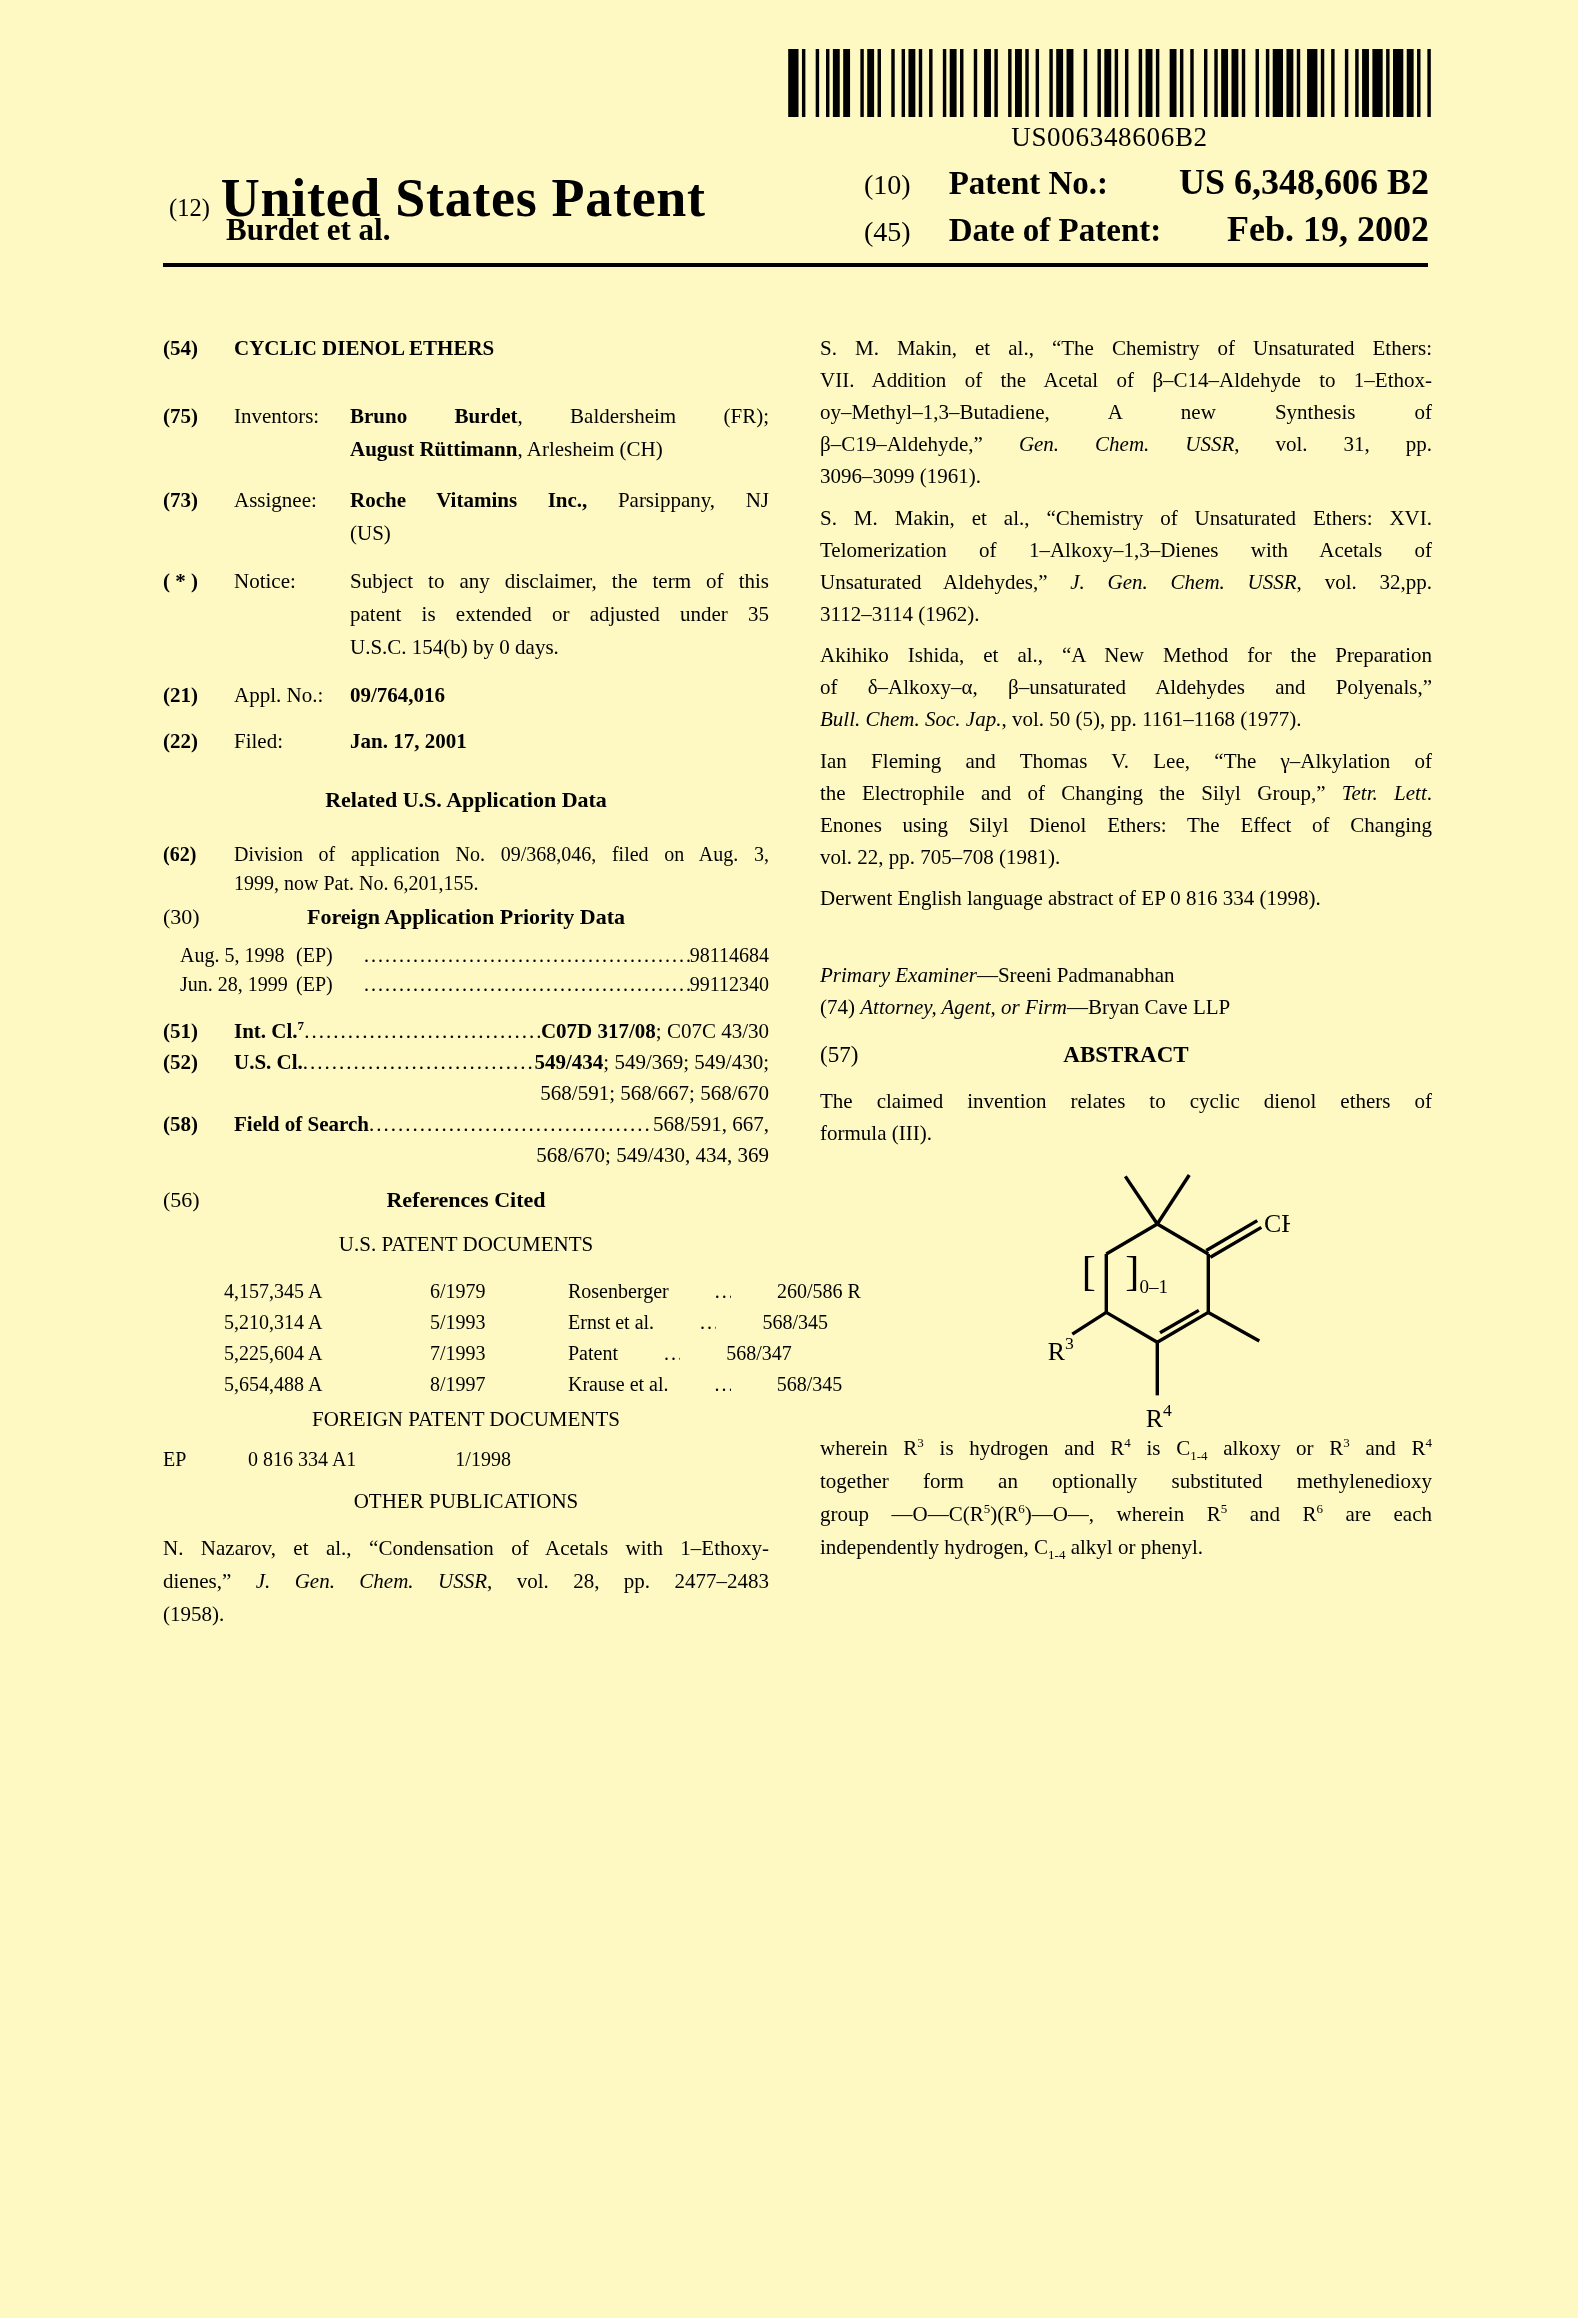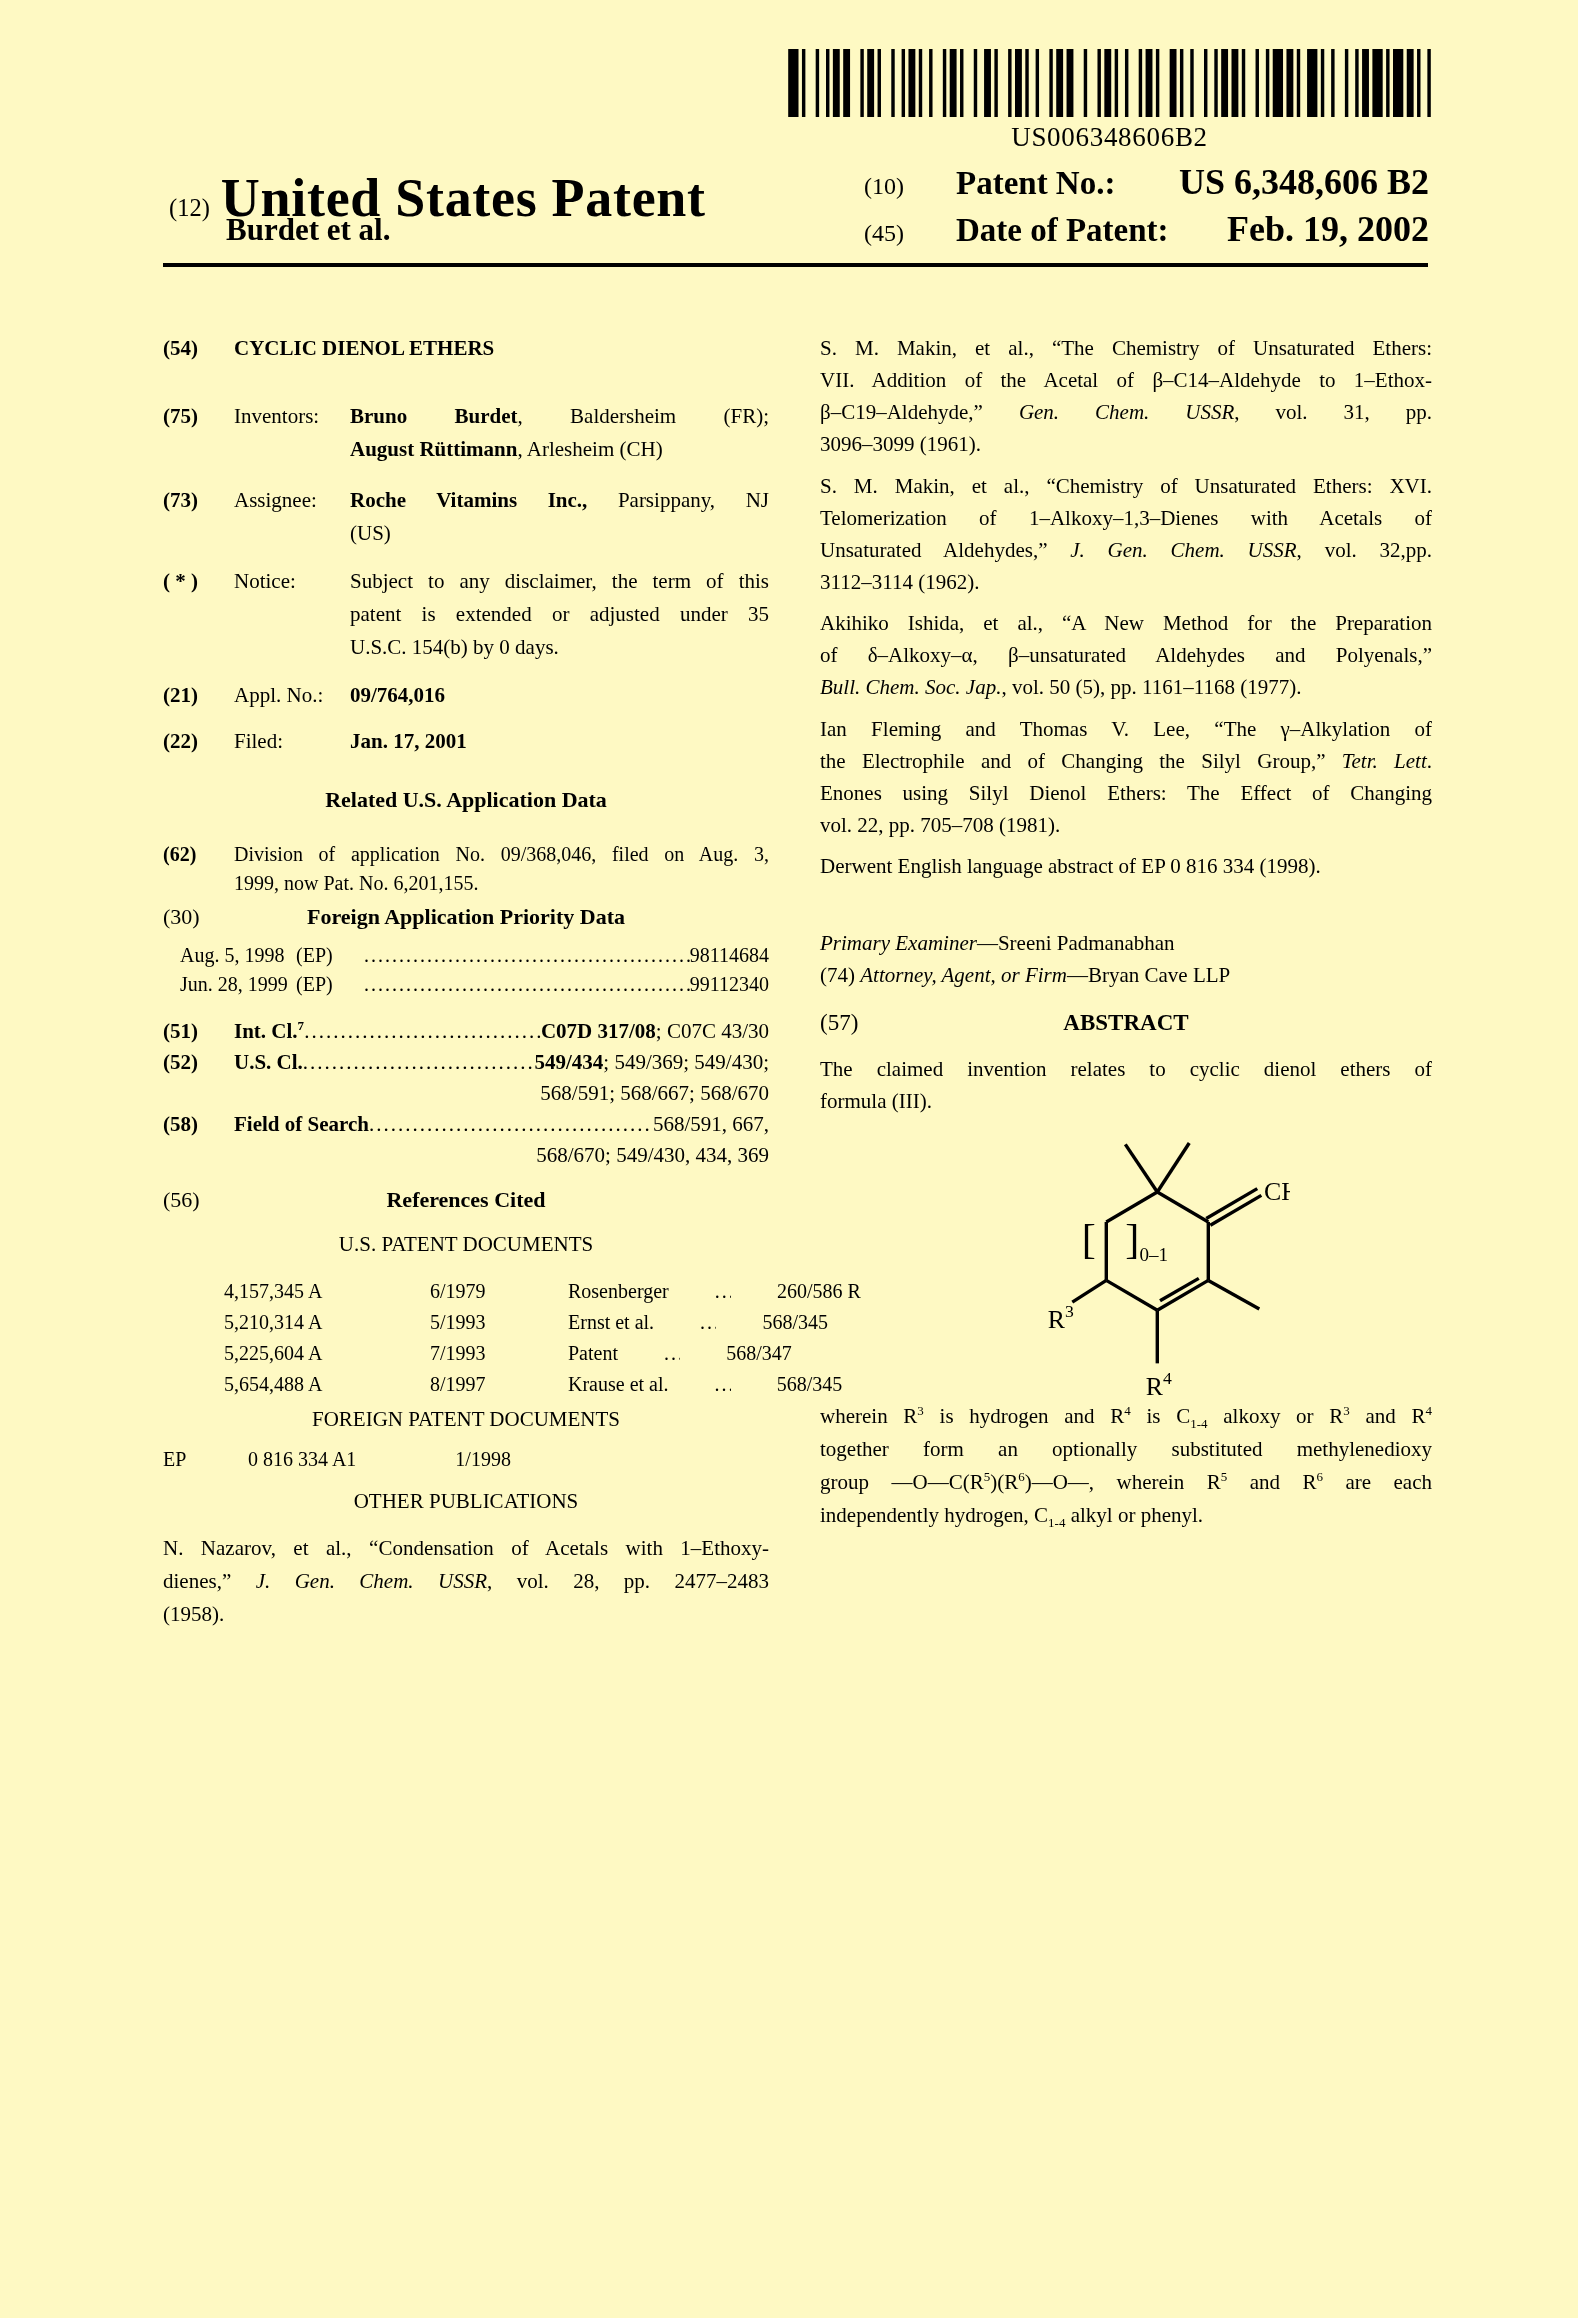--- a/index.html
+++ b/index.html
@@ -5,21 +5,21 @@
   html,body{margin:0;padding:0;background:#888;}
   .page{position:relative;width:1578px;height:2319px;background:#fef9c3;color:#000;
         font-family:"Liberation Serif", serif;overflow:hidden;}
 
   
   .hdr-left{position:absolute;left:169px;top:158px;display:flex;align-items:baseline;gap:11px;margin-top:9px;}
   .hdr-kindnum{font-size:24.5px;}
   .hdr-title{font-size:54px;font-weight:bold;letter-spacing:0.7px;white-space:nowrap;}
   .hdr-authors{position:absolute;left:226px;top:212px;font-size:31px;font-weight:bold;}
   .hdr-right{position:absolute;left:864px;width:565px;display:flex;align-items:baseline;}
-  .hdr-right .n{font-size:24px;margin-right:20px;}
+  .hdr-right .n{font-size:28px;margin-right:6px;}
   .hdr-right .l{font-size:33px;font-weight:bold;white-space:nowrap;margin-left:32px;}
   .hdr-right .v{font-size:36px;font-weight:bold;margin-left:auto;white-space:nowrap;}
   #row-patent-no{top:161px;}
   #row-date{top:208px;}
   #barcode-wrap{position:absolute;left:788px;top:49px;width:643px;}
   #barcode-label{position:absolute;left:788px;top:122px;width:643px;text-align:center;font-size:27px;letter-spacing:0.7px;}
   #hrule{position:absolute;left:163px;top:263px;width:1265px;height:4.1px;background:#000;}
 
   
   .col{position:absolute;top:332px;font-size:21px;line-height:33px;}
@@ -340,20 +340,21 @@
         <span class="jl"><span>dienes,” </span><span class="i">J. Gen. Chem. USSR</span><span>, vol. 28, pp. 2477–2483</span></span>
         <span class="jl last"><span>(1958).</span></span>
       </div>
   </div>
 
   <div class="col" id="rightcol">
 
     <div class="pub">
         <span class="jl"><span>S. M. Makin, et al., “The Chemistry of Unsaturated Ethers:</span></span>
         <span class="jl"><span>VII. Addition of the Acetal of β–C14–Aldehyde to 1–Ethox-</span></span>
+        <span class="jl"><span>oy–Methyl–1,3–Butadiene, A new Synthesis of</span></span>
         <span class="jl"><span>β–C19–Aldehyde,” </span><span class="i">Gen. Chem. USSR</span><span>, vol. 31, pp.</span></span>
         <span class="jl last"><span>3096–3099 (1961).</span></span>
       </div>
     <div class="pub">
         <span class="jl"><span>S. M. Makin, et al., “Chemistry of Unsaturated Ethers: XVI.</span></span>
         <span class="jl"><span>Telomerization of 1–Alkoxy–1,3–Dienes with Acetals of</span></span>
         <span class="jl"><span>Unsaturated Aldehydes,” </span><span class="i">J. Gen. Chem. USSR</span><span>, vol. 32,pp.</span></span>
         <span class="jl last"><span>3112–3114 (1962).</span></span>
       </div>
     <div class="pub">

